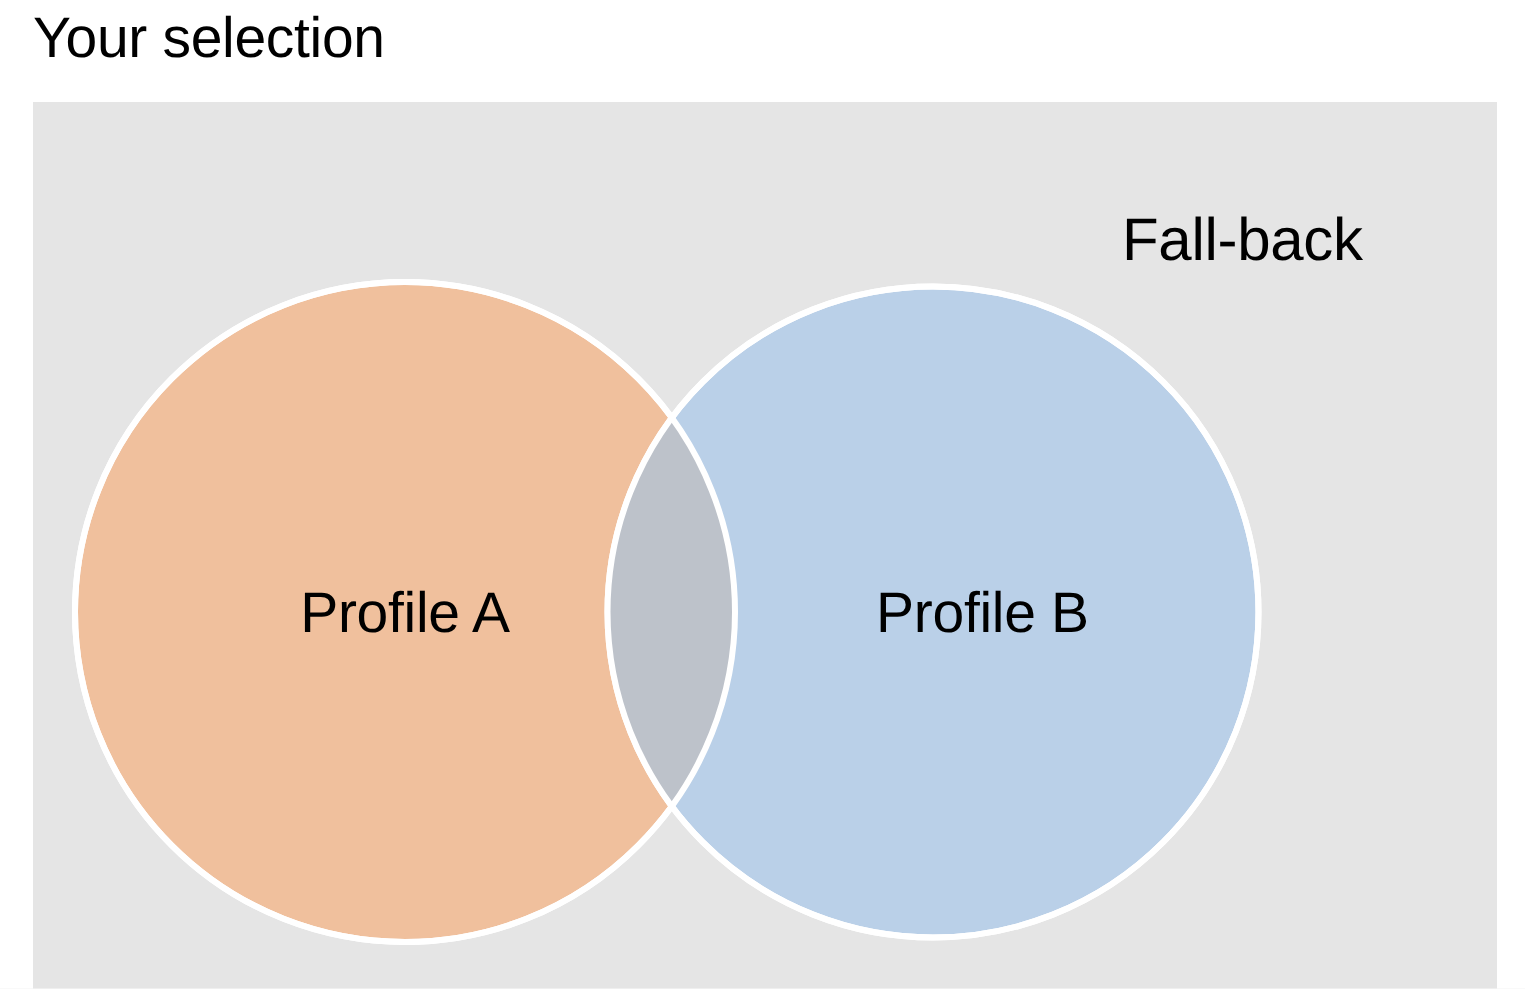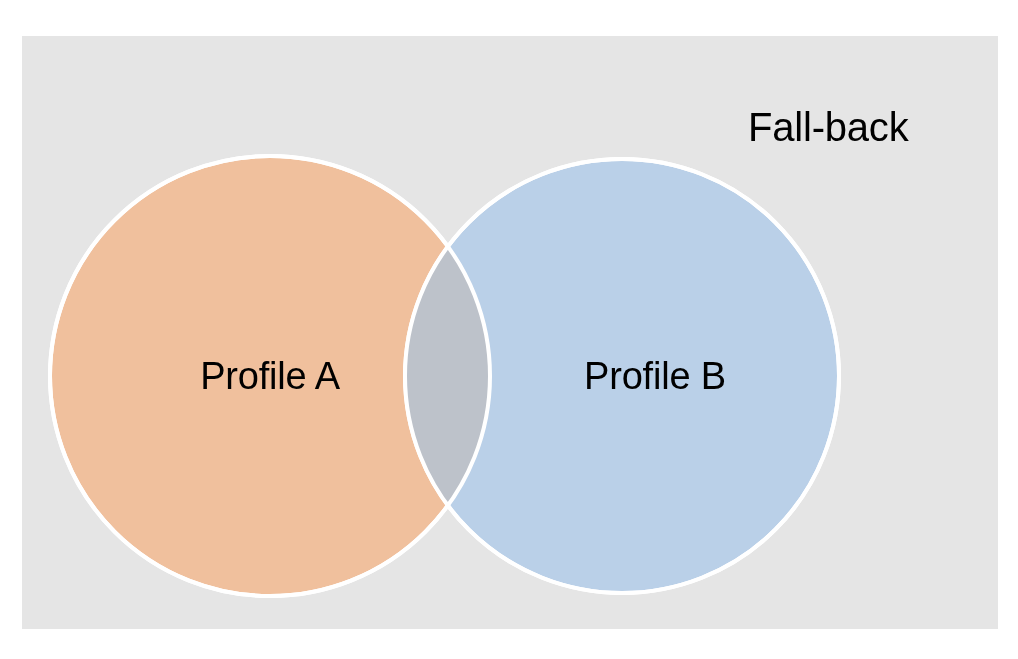--- a/index.html
+++ b/index.html
@@ -30,21 +30,21 @@
     font-size: 38px;
     line-height: 48px;
     font-weight: 400;
     letter-spacing: -0.2px;
     color: #000000;
     white-space: nowrap;
   }
   #diagram-panel {
     position: absolute;
     left: 22px;
-    top: 36px;
+    top: 68px;
     width: 976px;
     height: 449px;
     background: #e5e5e5;
   }
   #venn-svg {
     position: absolute;
     left: 0;
     top: 0;
     width: 976px;
     height: 593px;
@@ -63,20 +63,21 @@
     font-weight: 400;
     fill: #000000;
     letter-spacing: -0.2px;
   }
 </style>
 </head>
 <body>
 
 <div id="venn-widget">
 
+  <div id="selection-title">Your selection</div>
 
   <div id="diagram-panel" style="background: rgb(229, 229, 229);">
 
     <svg id="venn-svg" viewBox="0 0 976 593">
 
       <defs>
         <clipPath id="clip-circle-a">
           <circle id="clip-a-shape" cx="248" cy="340" r="220"></circle>
         </clipPath>
       </defs>

